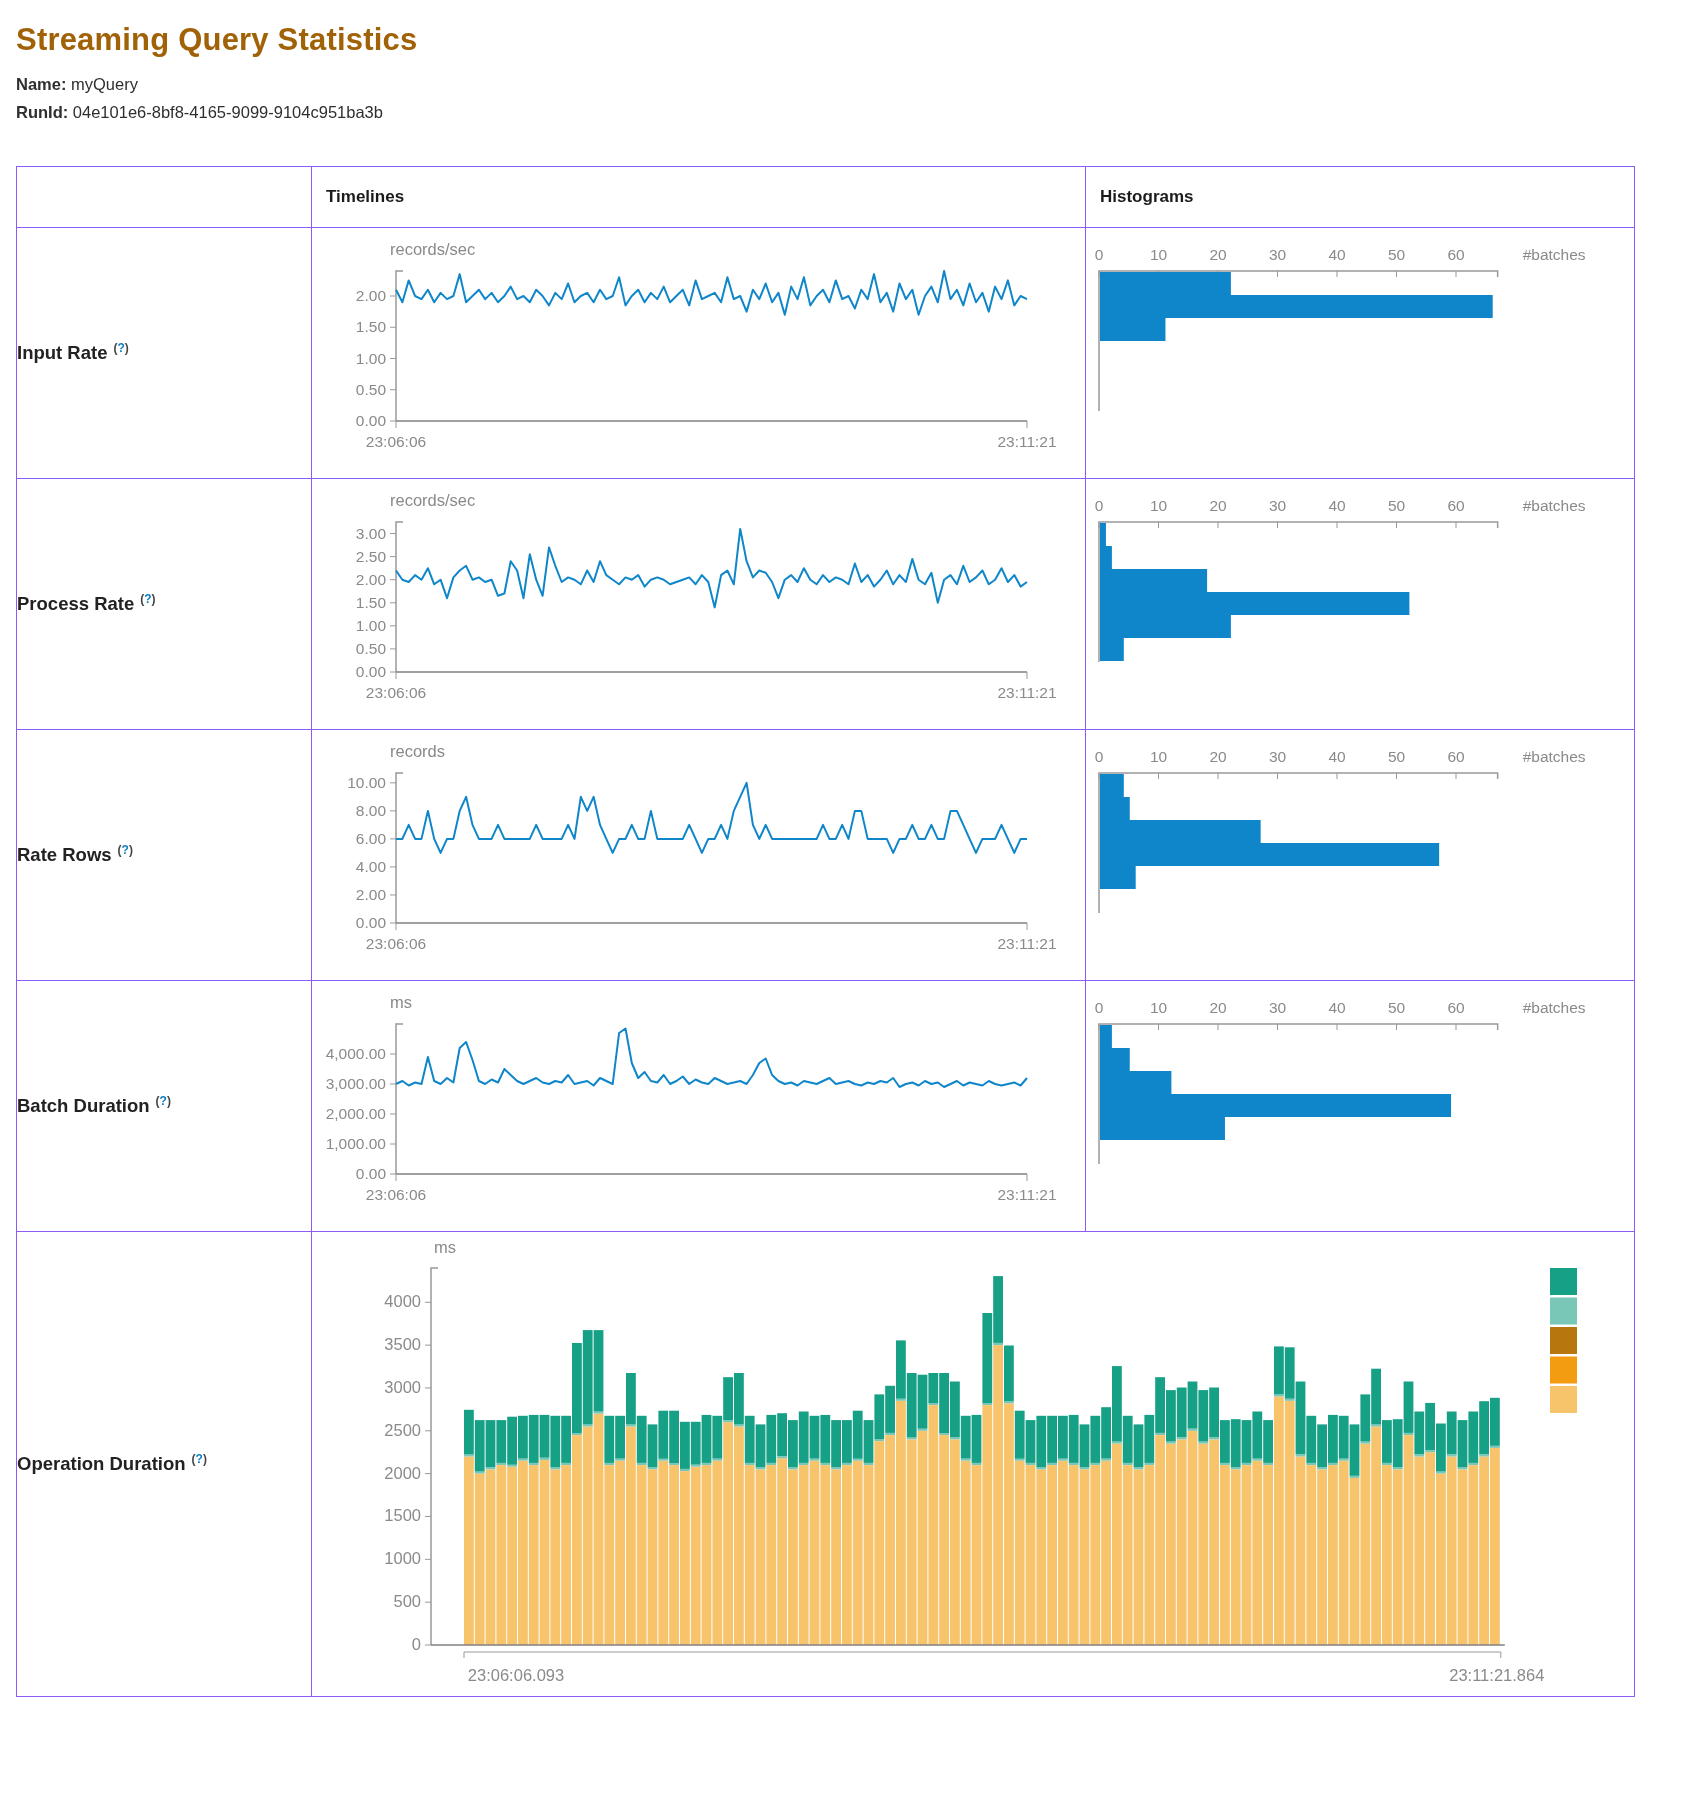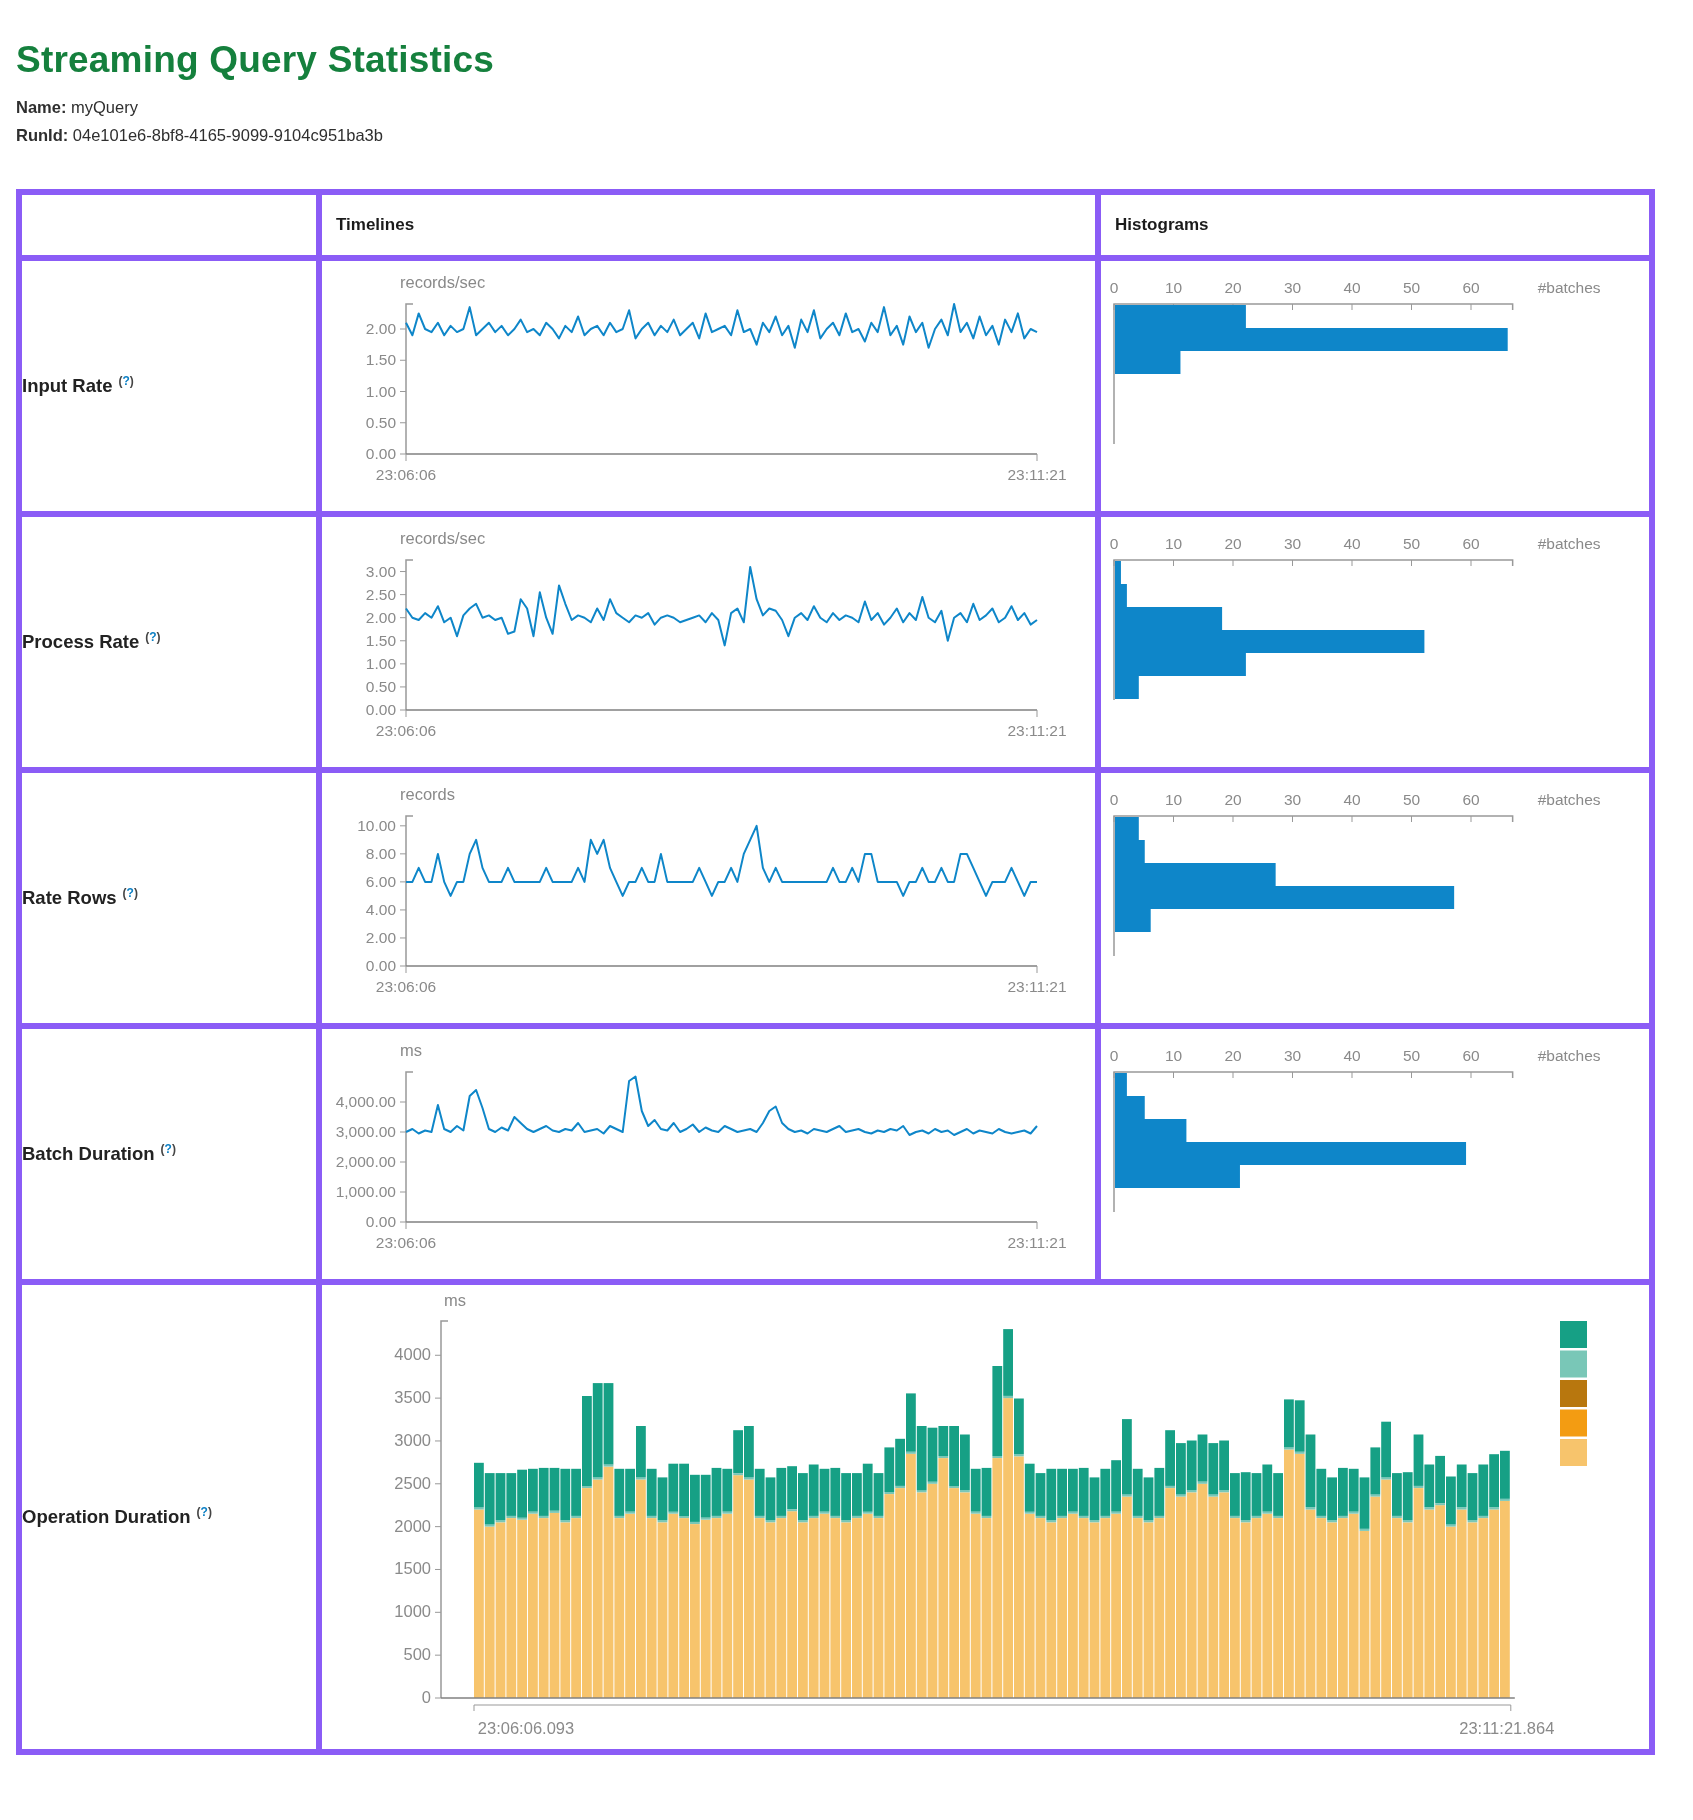--- a/index.html
+++ b/index.html
@@ -1,28 +1,28 @@
 <!DOCTYPE html>
 <html><head>
 <meta charset="utf-8">
 <style>
   html,body{margin:0;padding:0;background:#fff;}
   body{
     width:1693px;height:1820px;overflow:hidden;box-sizing:border-box;
     padding:16px 0 0 16px;
     font-family:"Liberation Sans", sans-serif;color:#2f2f2f;
   }
-  h1{font-size:37px;font-weight:700;color:#15803d;margin:23px 0 12px 0;letter-spacing:0.2px;}
+  h1{font-size:31px;font-weight:700;color:#a16207;margin:6px 0 12px 0;letter-spacing:0.2px;}
   .subtitle{font-size:16.5px;margin:0 0 26px 0;color:#2f2f2f;}
   .subtitle b{font-weight:700;}
   .meta{margin:0 3px 40px 0;}
   .meta div{font-size:16.5px;line-height:28px;}
   .meta b{font-weight:700;}
   table.stats{border-collapse:collapse;table-layout:fixed;width:1573px;background:#fff;}
-  table.stats th, table.stats td{border:6px solid #8b5cf6;padding:0;}
+  table.stats th, table.stats td{border:1px solid #8b5cf6;padding:0;}
   th.corner{width:280px;}
   th.tlcol{width:759px;}
   th.hgcol{width:534px;}
   table.stats thead th{height:60px;text-align:left;vertical-align:middle;font-size:17px;font-weight:700;color:#1b1b1b;padding-left:14px;}
   td.rowlabel{vertical-align:middle;padding-left:18px;font-size:18.5px;font-weight:700;color:#222;}
   td.chartcell{vertical-align:top;text-align:right;}
   td.chartcell svg{display:block;}
   sup.help{font-size:12px;margin-left:6px;color:#444;font-weight:700;}
   sup.help .q{color:#0b7fc4;}
 </style>

